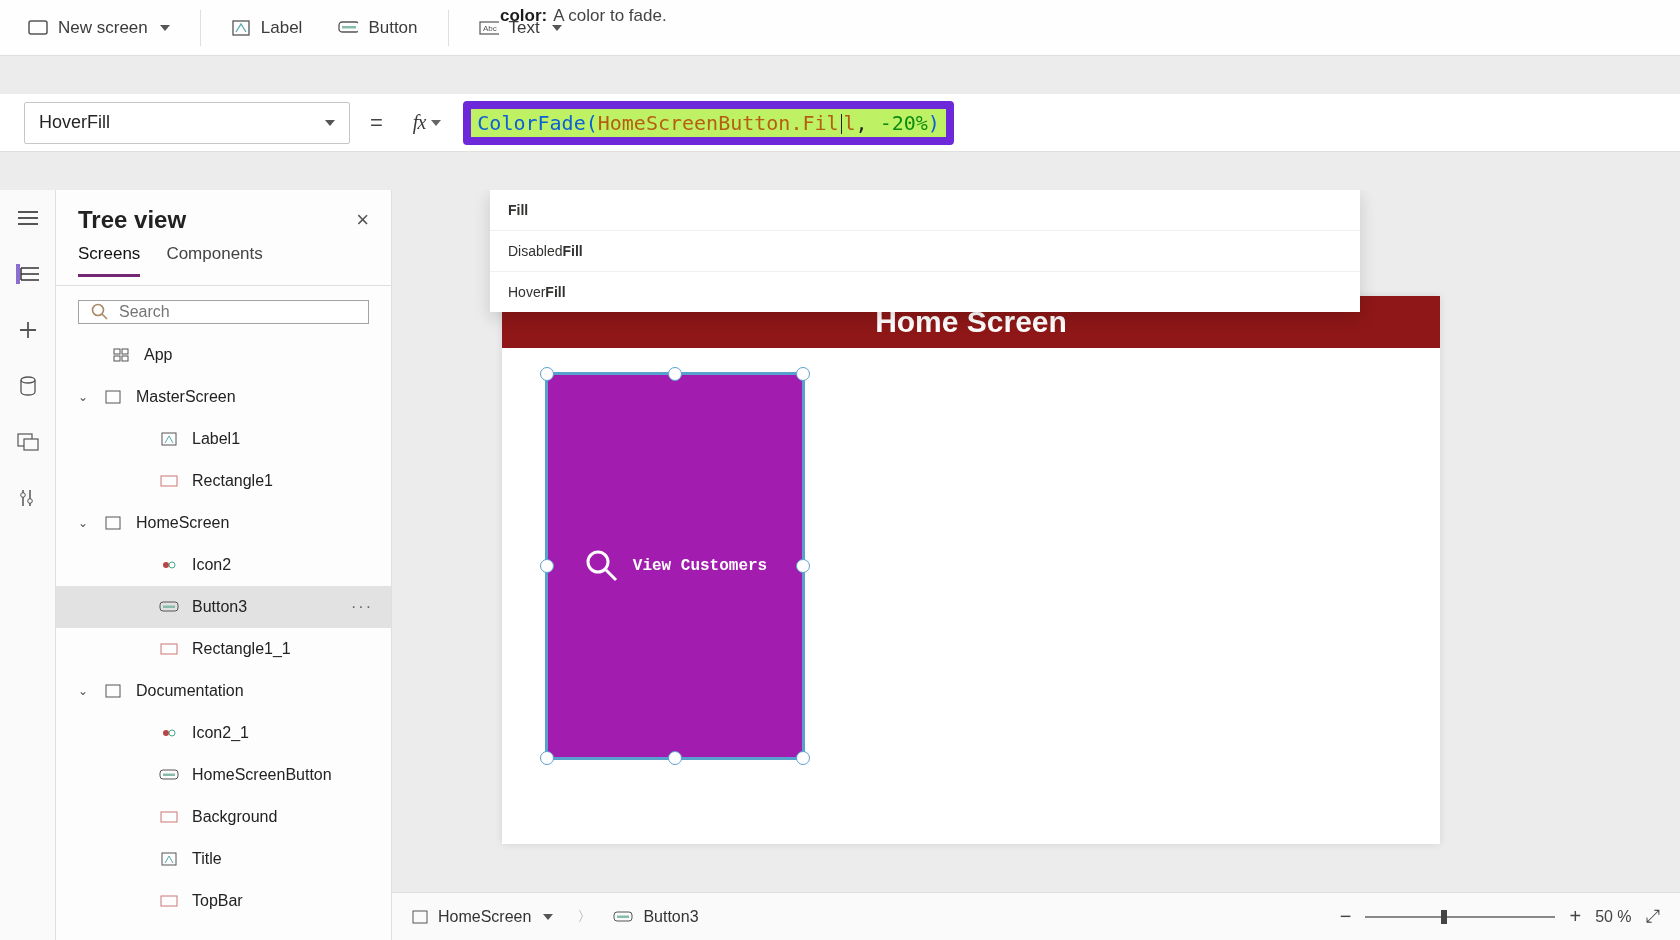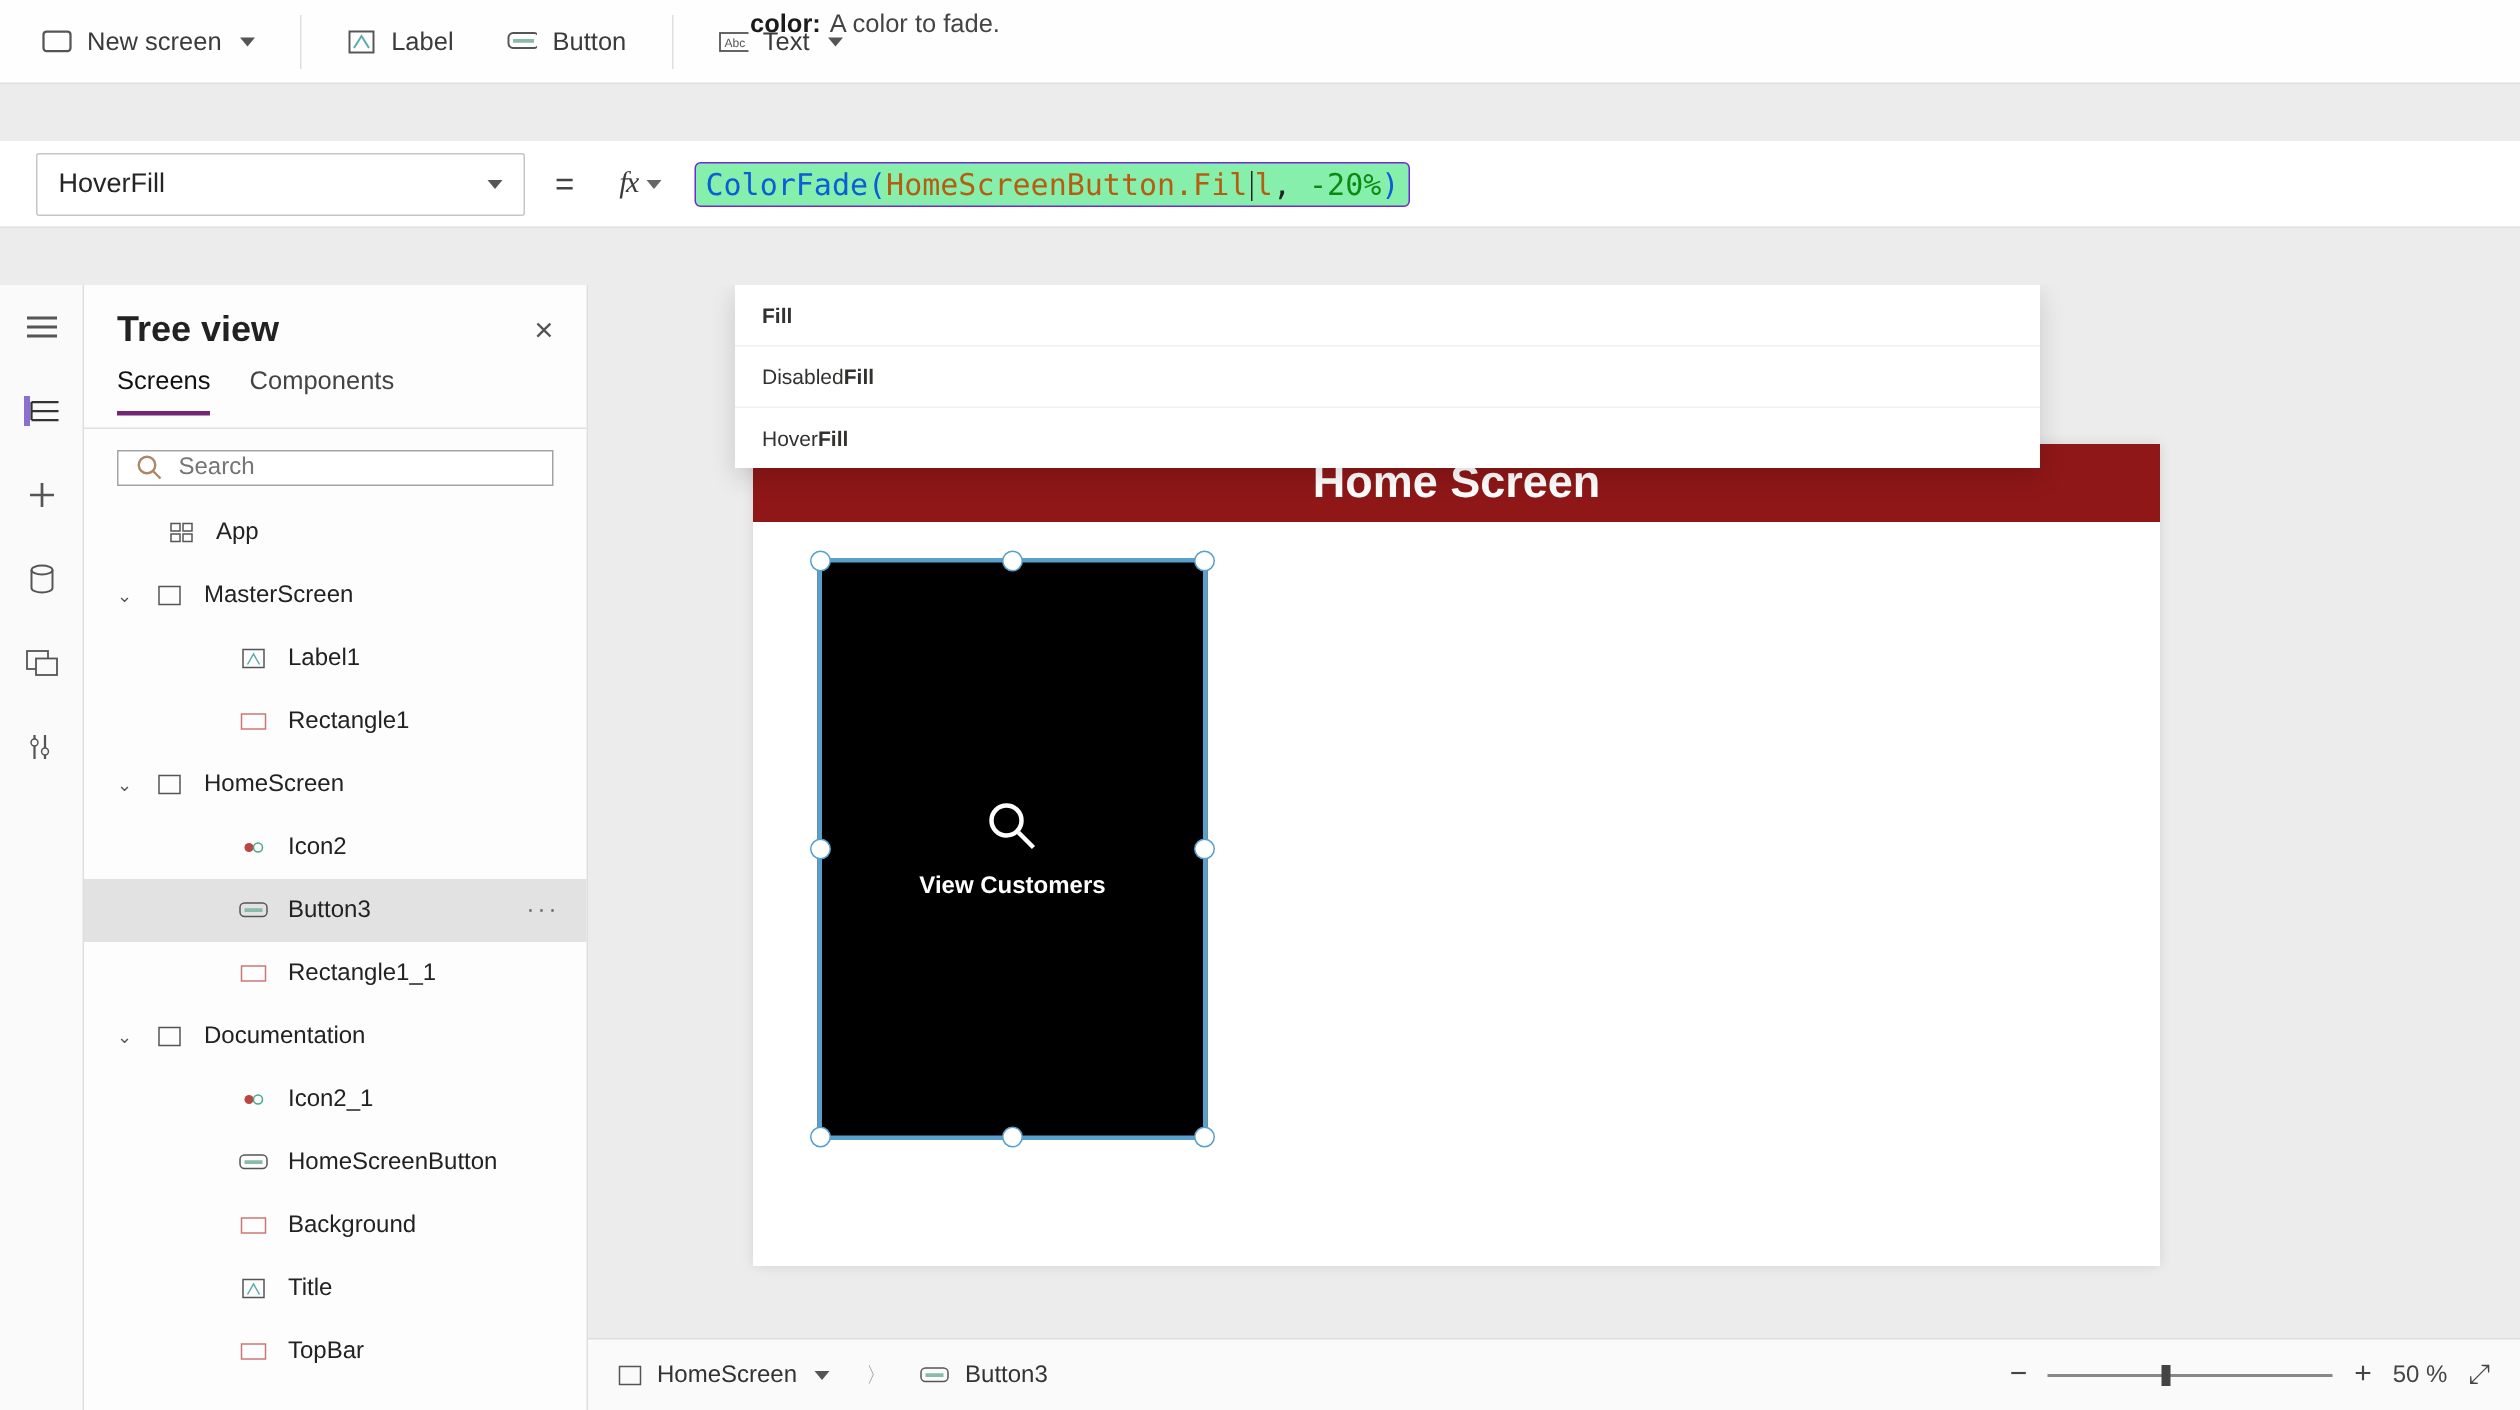--- a/index.html
+++ b/index.html
@@ -18,21 +18,21 @@
   .tooltip-block .tt-text { color: #444; }
 
   
   .formularow { height: 58px; background: #ffffff; border-bottom: 1px solid #e1dfdd; display: flex; align-items: center; padding: 0 24px; gap: 12px; }
   .prop-select { width: 326px; height: 42px; border: 1px solid #c8c6c4; border-radius: 2px; display: flex; align-items: center; justify-content: space-between; padding: 0 14px; background: #fff; }
   .prop-select span { font-size: 18px; color: #252525; }
   .equals { font-size: 22px; color: #444; padding: 0 8px; }
   .fx-box { display: flex; align-items: center; gap: 4px; height: 42px; padding: 0 10px; }
   .fx-label { font-style: italic; font-size: 20px; color: #3c3c3c; font-family: "Georgia", serif; letter-spacing: -1px; }
   .fx-box .caret { border-top-color: #666; }
-  .formula-highlight { border: 1px solid #6d28d9; border-radius: 4px; padding: 2px 6px; background: #86efac; display: inline-block; }
+  .formula-highlight { border: 8px solid #6d28d9; border-radius: 4px; padding: 2px 6px; background: #bef264; display: inline-block; }
   .formula-area { flex: 1; height: 42px; display: flex; align-items: center; }
   .formula-code { font-family: Consolas, monospace; font-size: 20px; white-space: nowrap; }
   .code-fn { color: #0b5ed7; }
   .code-paren { color: #0b5ed7; }
   .code-id { color: #b55e12; }
   .code-comma { color: #222; }
   .code-num { color: #0d8a12; }
   .code-cursor { display:inline-block; width:1px; height:20px; background:#222; vertical-align:middle; margin:0 2px; }
 
   .main { flex: 1; display: flex; min-height: 0; }
@@ -61,21 +61,21 @@
   .tree-row.selected { background: #e2e2e2; }
   .tree-row .expander { width: 12px; color: #555; font-size: 12px; }
   .tree-row .ti { width: 22px; display: flex; align-items: center; justify-content: center; }
   .tree-row .more { margin-left: auto; margin-right: 18px; color: #666; letter-spacing: 2px; }
 
   
   .canvas-wrap { flex: 1; background: #ececec; position: relative; display: flex; flex-direction: column; }
   .canvas-scroll { flex: 1; position: relative; overflow: hidden; }
   .stage { position: absolute; left: 110px; top: 0px; width: 938px; height: 548px; background: #ffffff; box-shadow: 0 0 8px rgba(0,0,0,0.1); }
   .stage .header-bar { height: 52px; background: #8f1717; color: #fff; display:flex; align-items:center; justify-content:center; font-size: 30px; font-weight: 800; }
-  .selected-button { position: absolute; left: 43px; top: 76px; width: 260px; height: 388px; background: #000000; border: 3px solid #58a1cc; display:flex; flex-direction:column; align-items:center; justify-content:center; gap:12px; color:#fff; }
+  .selected-button { position: absolute; left: 43px; top: 76px; width: 260px; height: 388px; background: #a21caf; border: 3px solid #58a1cc; display:flex; flex-direction:row; align-items:center; justify-content:center; gap:12px; color:#fff;font-family:Liberation Mono, monospace; }
   .selected-button .search-ic { font-size: 34px; }
   .selected-button .btn-text { font-size: 16px; font-weight: 700; }
   .handle { width: 14px; height: 14px; border-radius: 50%; background:#fff; border:1px solid #58a1cc; position:absolute; }
 
   
   .ac-dropdown { position: absolute; left: 98px; top: 0px; width: 870px; background: #fff; box-shadow: 0 6px 16px rgba(0,0,0,0.15); border-top: none; z-index: 50; }
   .ac-item { padding: 12px 18px; font-size: 14px; cursor: pointer; }
   .ac-item:not(:last-child){ border-bottom: 1px solid #f0f0f0; }
   .ac-item b { font-weight: 700; }
 

